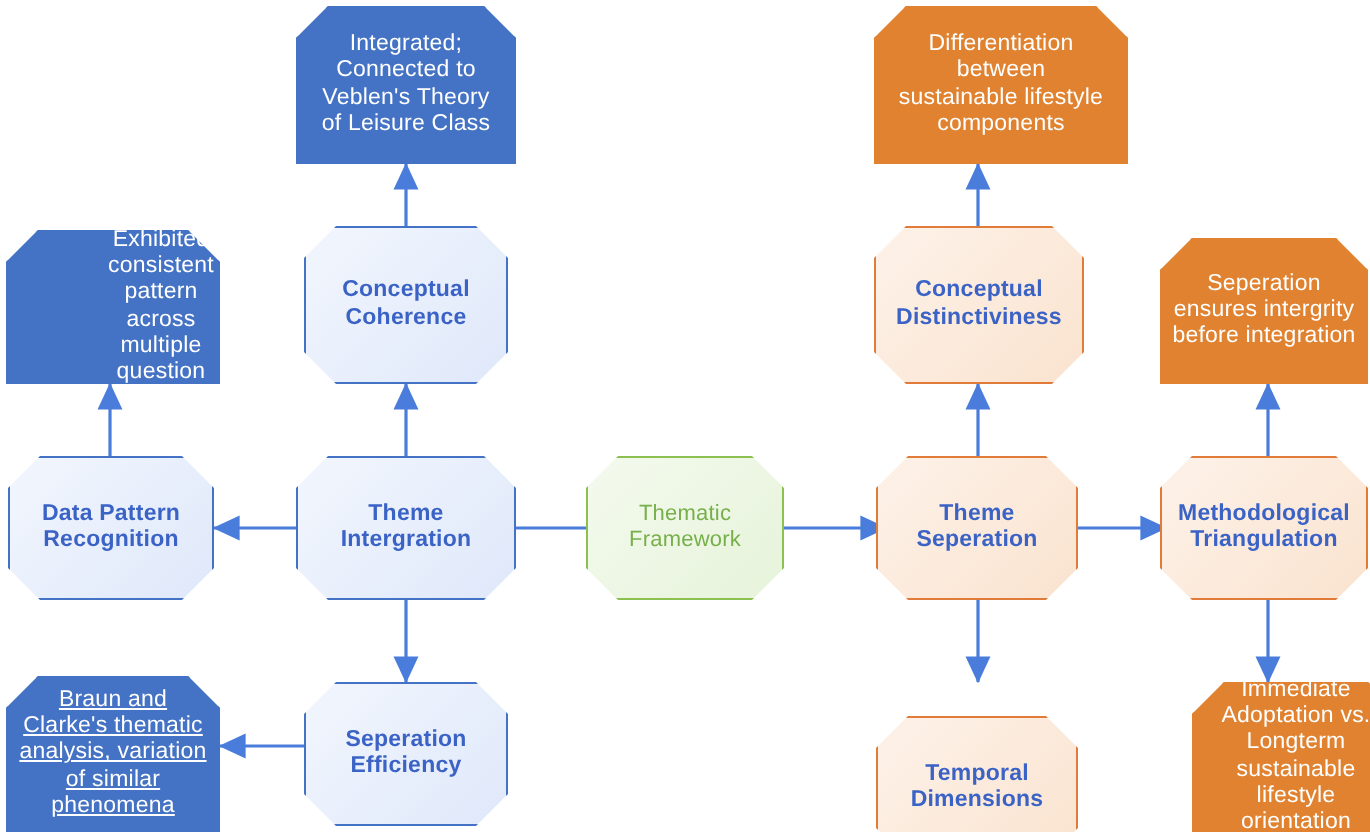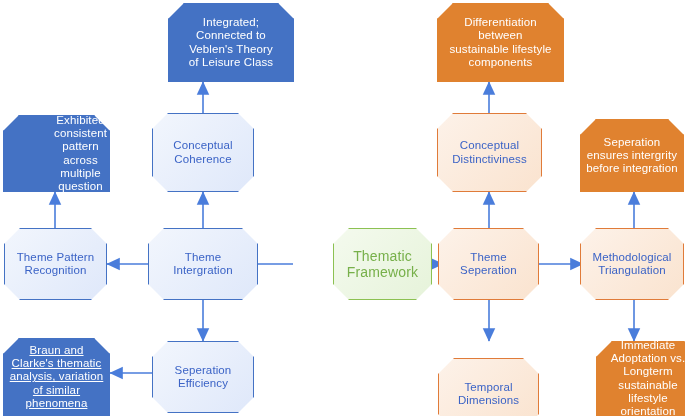--- a/index.html
+++ b/index.html
@@ -66,21 +66,21 @@
     border: 1px solid #8cc152;
   }
   .node.solid-blue .fill {
     background: #4472c4;
     border: 1px solid #4472c4;
   }
   .node.solid-orange .fill {
     background: #e0822f;
     border: 1px solid #e0822f;
   }
-  .node.txt-blue .label { color: #3b63c6; }
+  .node.txt-blue .label { color: #3b63c6; font-weight: bold; }
   .node.txt-green .label { color: #77b04a; }
   .node.txt-white .label { color: #ffffff; }
 
   
   .cut-oct .fill {
     clip-path: polygon(
       16px 0, calc(100% - 16px) 0, 100% 16px, 100% calc(100% - 16px),
       calc(100% - 16px) 100%, 16px 100%, 0 calc(100% - 16px), 0 16px);
   }
   .cut-top .fill {
@@ -124,21 +124,21 @@
       <line x1="55" y1="231" x2="55" y2="192" marker-end="url(#arrowR)"></line>
 
       <line x1="634" y1="231" x2="634" y2="192" marker-end="url(#arrowR)"></line>
 
       <line x1="163" y1="373" x2="110" y2="373" marker-end="url(#arrowR)"></line>
 
       <line x1="634" y1="297" x2="634" y2="341" marker-end="url(#arrowR)"></line>
     </g>
   </svg>
 
-  <div class="node solid solid-blue txt-white cut-top" style="left:148px; top:3px; width:126px; height:79px; font-size:11.5px;margin-left:20px;">
+  <div class="node solid solid-blue txt-white cut-top" style="left:148px; top:3px; width:110px; height:79px; font-size:11.5px;">
     <div class="oct">
         <div class="fill"></div>
       </div>
     <span class="label" style="position:relative;">Integrated;
 Connected  to
 Veblen's Theory
 of Leisure Class</span>
   </div>
 
   <div class="node solid solid-orange txt-white cut-top" style="left:437px; top:3px; width:127px; height:79px; font-size:11.5px;">
@@ -183,33 +183,33 @@
       </div>
     <span class="label" style="position:relative;">Seperation
 ensures intergrity
 before integration</span>
   </div>
 
   <div class="node pale-blue txt-blue cut-oct" style="left:4px; top:228px; width:103px; height:72px; font-size:11.5px;">
     <div class="oct">
         <div class="fill"></div>
       </div>
-    <span class="label" style="position:relative;">Theme Pattern
+    <span class="label" style="position:relative;">Data Pattern
 Recognition</span>
   </div>
 
   <div class="node pale-blue txt-blue cut-oct" style="left:148px; top:228px; width:110px; height:72px; font-size:11.5px;">
     <div class="oct">
         <div class="fill"></div>
       </div>
     <span class="label" style="position:relative;">Theme
 Intergration</span>
   </div>
 
-  <div class="node pale-green txt-green cut-oct" style="left:293px; top:228px; width:99px; height:72px; font-size:14px;margin-left:40px;">
+  <div class="node pale-green txt-green cut-oct" style="left:293px; top:228px; width:99px; height:72px; font-size:11px;">
     <div class="oct">
         <div class="fill"></div>
       </div>
     <span class="label" style="position:relative;">Thematic
 Framework</span>
   </div>
 
   <div class="node pale-orange txt-blue cut-oct" style="left:438px; top:228px; width:101px; height:72px; font-size:11.5px;">
     <div class="oct">
         <div class="fill"></div>

